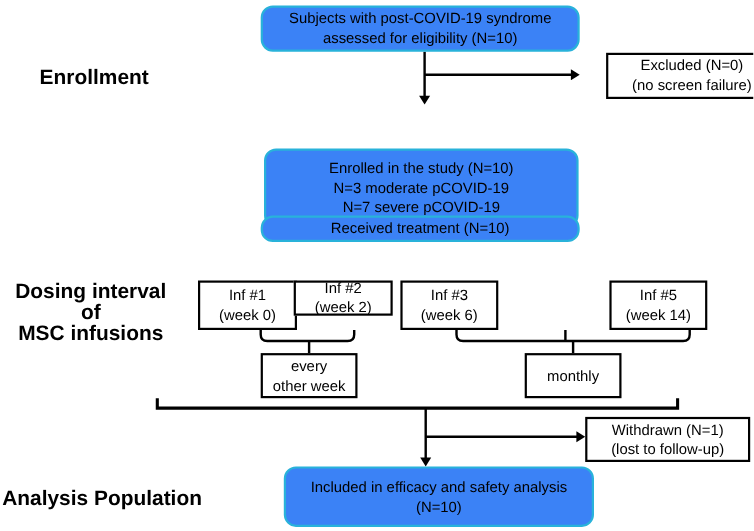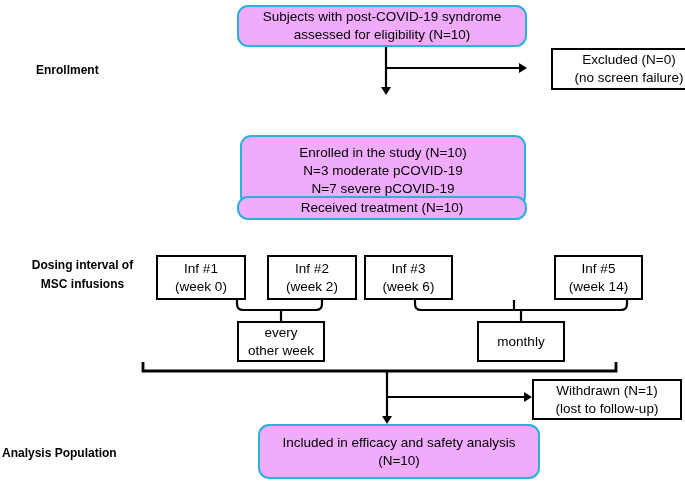--- a/index.html
+++ b/index.html
@@ -7,38 +7,38 @@
     position:relative;width:685px;height:483px;background:#ffffff;
     font-family:"Liberation Sans",sans-serif;color:#000;overflow:hidden;
   }
   .connectors{position:absolute;left:0;top:0;width:685px;height:483px;}
   .box{
     position:absolute;display:flex;flex-direction:column;justify-content:center;
     align-items:center;text-align:center;font-size:13.5px;line-height:18px;
     box-sizing:border-box;
   }
   .cyan{
-    background:#f0abfc;border:2.5px solid #29B2DA;border-radius:11px;
+    background:#3b82f6;border:2.5px solid #29B2DA;border-radius:11px;
   }
   .white{
     background:#ffffff;border:2.3px solid #000000;
   }
   .side-label{
-    position:absolute;font-weight:bold;font-size:12px;line-height:19px;
+    position:absolute;font-weight:bold;font-size:19px;line-height:19px;
     white-space:nowrap;
   }
   
   #box-eligibility{left:237px;top:5px;width:290px;height:42px;}
   #box-enrolled{left:240px;top:95px;width:286px;height:72px;margin-top:40px;}
   #box-received{left:237px;top:196px;width:290px;height:24px;}
   #box-included{left:258px;top:424px;width:282px;height:55px;}
   
   #box-excluded{left:527px;top:48px;width:156px;height:42px;margin-left:24px;}
-  #box-inf1{left:156px;top:255px;width:90px;height:45px;}
-  #box-inf2{left:267px;top:255px;width:90px;height:45px;}
+  #box-inf1{left:180px;top:255px;width:90px;height:45px;}
+  #box-inf2{left:267px;top:255px;width:90px;height:32px;}
   #box-inf3{left:364px;top:255px;width:89px;height:45px;}
   #box-inf4{left:459px;top:255px;width:89px;height:45px;}
   #box-inf5{left:554px;top:255px;width:89px;height:45px;}
   #box-eow{left:237px;top:321px;width:88px;height:41px;}
   #box-monthly{left:477px;top:321px;width:88px;height:41px;}
   #box-withdrawn{left:532px;top:379px;width:150px;height:41px;}
   
   #label-enrollment{left:36px;top:61px;}
   #label-intervention{left:30px;top:203px;}
   #label-dosing{left:5px;top:256px;width:155px;text-align:center;white-space:normal;}

